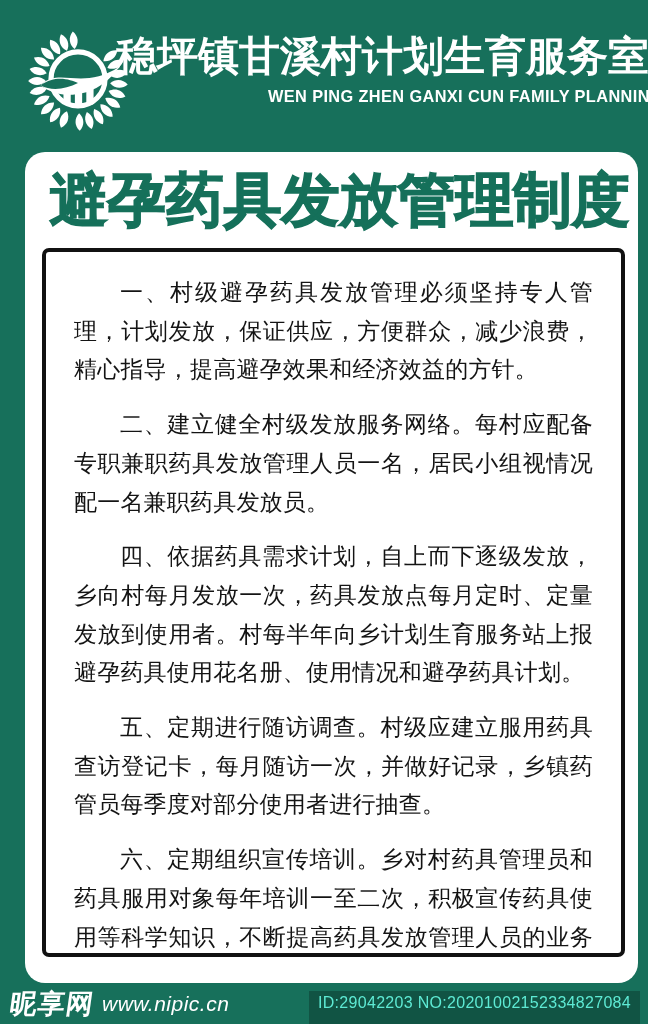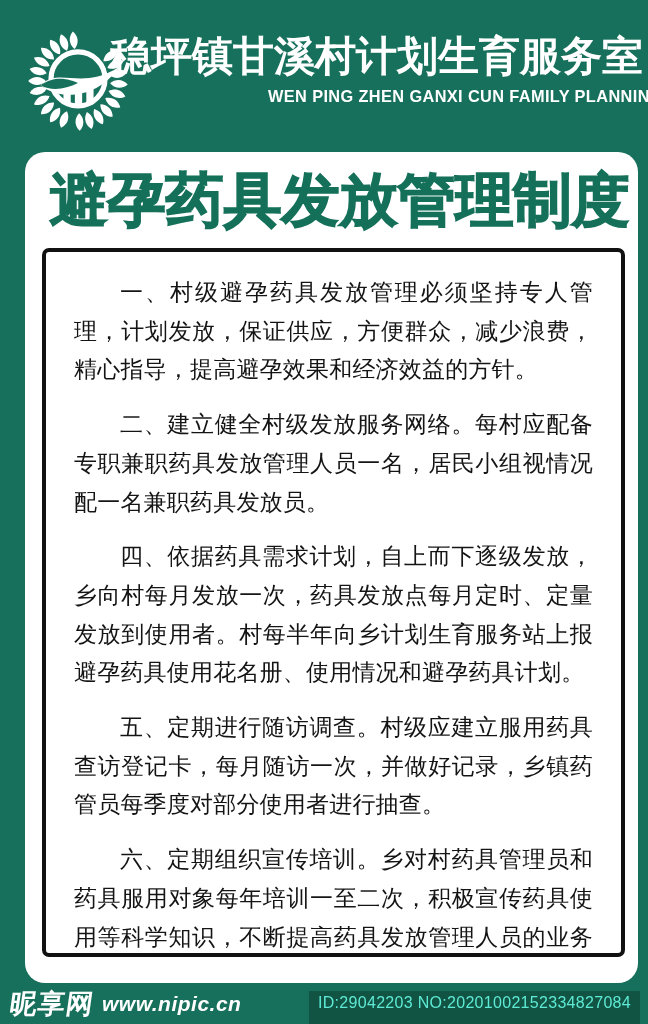--- a/index.html
+++ b/index.html
@@ -4,21 +4,21 @@
 <style>
   html,body{margin:0;padding:0;}
   .poster{
     position:relative;
     width:648px;height:1024px;
     background:#17705B;
     overflow:hidden;
     font-family:"Liberation Sans",sans-serif;
   }
   
-  .header{position:absolute;top:0;left:0;width:648px;height:152px;}
+  .header{position:absolute;top:0;left:0;width:648px;height:152px;text-align:center;}
   .logo{position:absolute;left:24px;top:26px;width:108px;height:110px;}
   .header-titles{position:absolute;left:110px;top:34px;width:545px;}
   .title-cn{
     color:#ffffff;font-size:41px;font-weight:bold;
     letter-spacing:0px;white-space:nowrap;line-height:1.1;margin:0;
   }
   .title-en{
     color:#ffffff;font-size:17px;font-weight:bold;
     letter-spacing:.4px;white-space:nowrap;margin:8px 0 0 158px;
     transform:scaleX(.96);transform-origin:left;
@@ -55,21 +55,21 @@
   .footer{position:absolute;left:0;bottom:0;width:648px;height:41px;}
   .site-brand{
     position:absolute;left:10px;top:3px;color:#ffffff;
     display:flex;align-items:center;gap:8px;
   }
   .site-name{
     font-size:27px;font-weight:900;transform:skewX(-8deg);
     letter-spacing:1px;
   }
   .site-url{
-    font-size:21px;font-weight:bold;font-style:italic;letter-spacing:.5px;
+    font-size:21px;font-weight:normal;font-style:italic;letter-spacing:.5px;
   }
   .id-badge{
     position:absolute;right:8px;top:8px;
     background:rgba(0,0,0,0.25);
     color:#5eead4;font-size:16px;letter-spacing:.3px;
     padding:3px 9px 20px 9px;white-space:nowrap;
   }
 </style>
 </head>
 <body>

